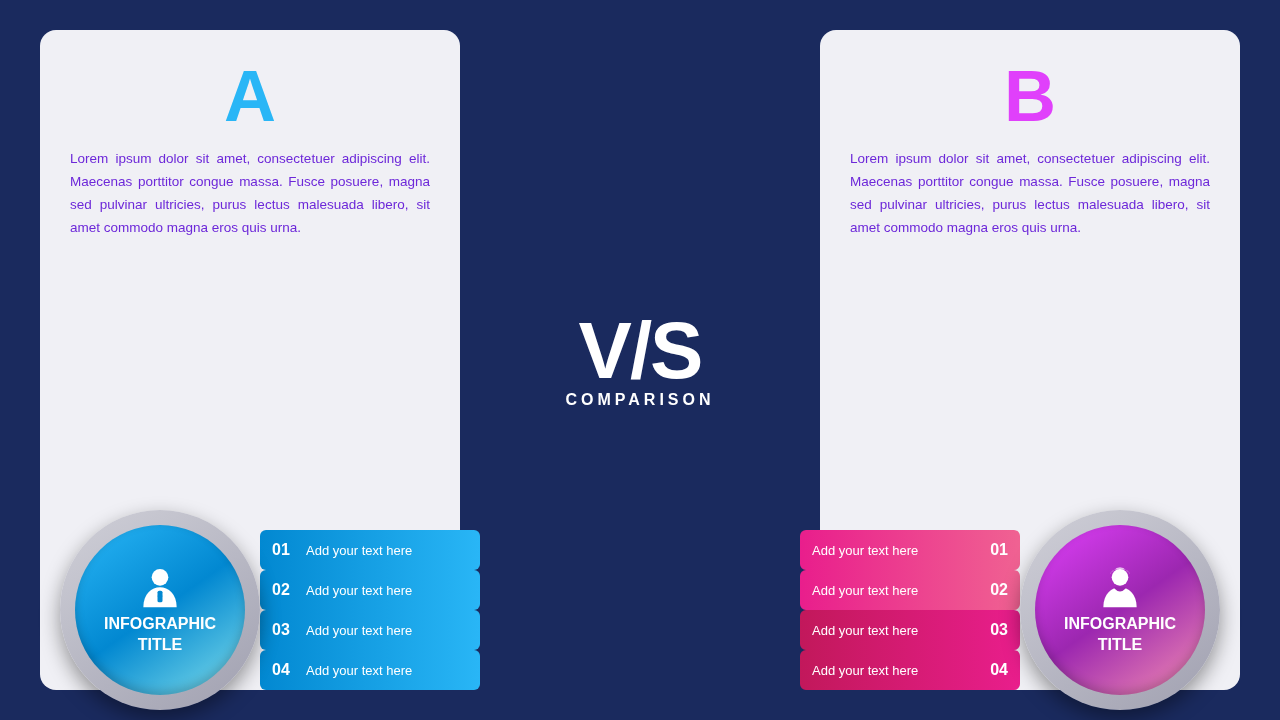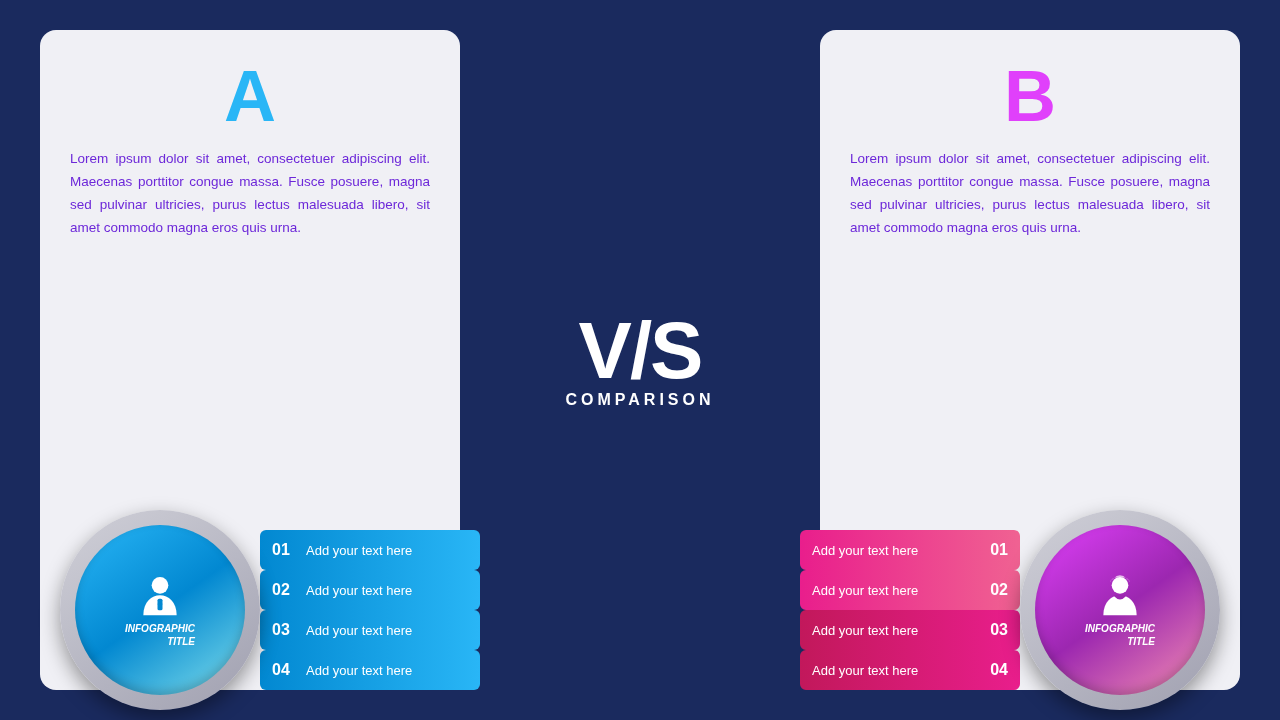--- a/index.html
+++ b/index.html
@@ -155,25 +155,24 @@
       display: flex;
       flex-direction: column;
       align-items: center;
       justify-content: center;
       box-shadow: inset 0 -4px 10px rgba(0,0,0,0.2);
     }
 
     .circle-title {
       color: white;
       font-weight: 700;
-      font-size: 10px;
-      text-align: right;
+      font-size: 16px;
+      text-align: center;
       line-height: 1.3;
       text-transform: uppercase;
-      font-style: italic;
     }
 
     
     .bars-container {
       display: flex;
       flex-direction: column;
       gap: 0;
       z-index: 4;
       align-items: flex-end;
     }

